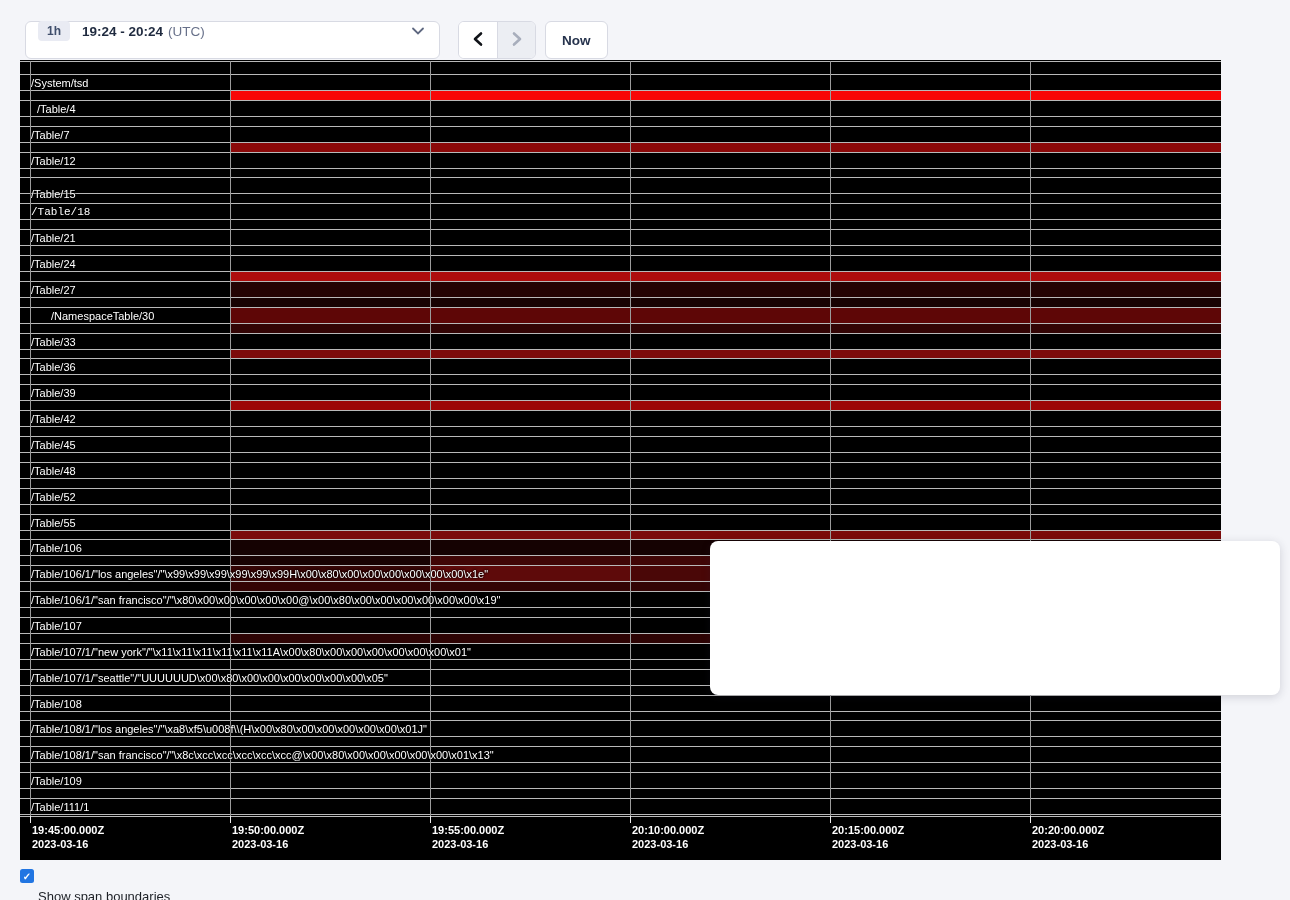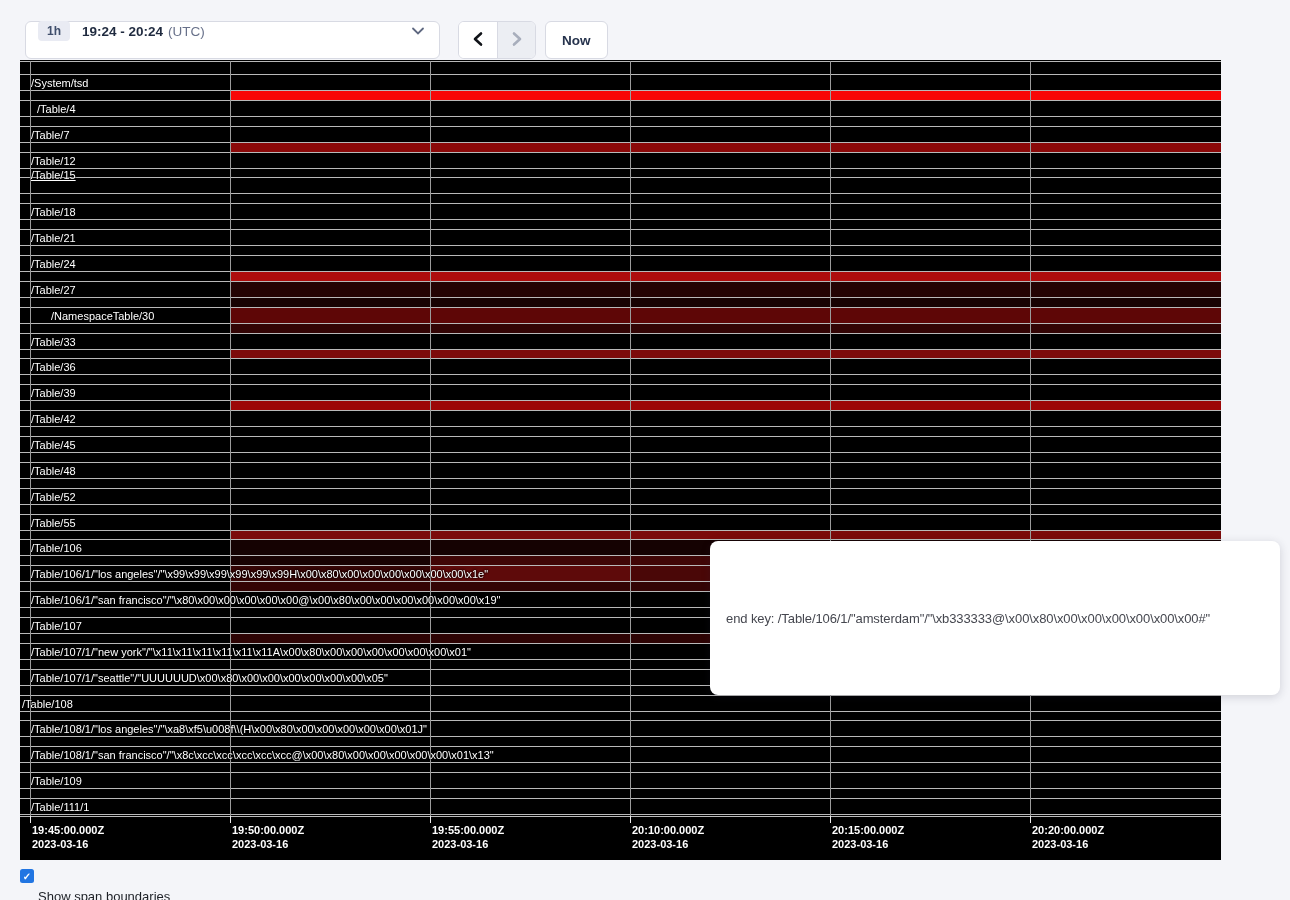--- a/index.html
+++ b/index.html
@@ -161,59 +161,58 @@
     <div class="hm-vline" style="left: 610px; top: 1px; height: 755px;"></div>
     <div class="hm-tick" style="left: 610px; top: 756px;"></div>
     <div class="hm-vline" style="left: 810px; top: 1px; height: 755px;"></div>
     <div class="hm-tick" style="left: 810px; top: 756px;"></div>
     <div class="hm-vline" style="left: 1010px; top: 1px; height: 755px;"></div>
     <div class="hm-tick" style="left: 1010px; top: 756px;"></div>
     <div class="hm-label" style="left: 11px; top: 16px;">/System/tsd</div>
     <div class="hm-label" style="left: 17px; top: 41.9px;">/Table/4</div>
     <div class="hm-label" style="left: 11px; top: 67.7px;">/Table/7</div>
     <div class="hm-label" style="left: 11px; top: 93.6px;">/Table/12</div>
-    <div class="hm-label" style="left: 11px; top: 108px; text-decoration: underline;">/Table/15</div>
-    <div class="hm-label" style="left: 11px; top: 145.3px;">/Table/18</div>
+    <div class="hm-label" style="left: 11px; top: 127px;">/Table/15</div>
+    <div class="hm-label" style="left: 11px; top: 145.3px; font-family: Liberation Mono, monospace;">/Table/18</div>
     <div class="hm-label" style="left: 11px; top: 171.1px;">/Table/21</div>
     <div class="hm-label" style="left: 11px; top: 197px;">/Table/24</div>
     <div class="hm-label" style="left: 11px; top: 222.9px;">/Table/27</div>
     <div class="hm-label" style="left: 11px; top: 248.7px; margin-left: 20px;">/NamespaceTable/30</div>
     <div class="hm-label" style="left: 11px; top: 274.6px;">/Table/33</div>
     <div class="hm-label" style="left: 11px; top: 300.4px;">/Table/36</div>
     <div class="hm-label" style="left: 11px; top: 326.3px;">/Table/39</div>
     <div class="hm-label" style="left: 11px; top: 352.1px;">/Table/42</div>
     <div class="hm-label" style="left: 11px; top: 378px;">/Table/45</div>
     <div class="hm-label" style="left: 11px; top: 403.9px;">/Table/48</div>
     <div class="hm-label" style="left: 11px; top: 429.7px;">/Table/52</div>
     <div class="hm-label" style="left: 11px; top: 455.6px;">/Table/55</div>
     <div class="hm-label" style="left: 11px; top: 481.4px;">/Table/106</div>
     <div class="hm-label" style="left: 11px; top: 507.3px;">/Table/106/1/"los angeles"/"\x99\x99\x99\x99\x99\x99H\x00\x80\x00\x00\x00\x00\x00\x00\x1e"</div>
     <div class="hm-label" style="left: 11px; top: 533.1px;">/Table/106/1/"san francisco"/"\x80\x00\x00\x00\x00\x00@\x00\x80\x00\x00\x00\x00\x00\x00\x19"</div>
     <div class="hm-label" style="left: 11px; top: 559px;">/Table/107</div>
     <div class="hm-label" style="left: 11px; top: 584.9px;">/Table/107/1/"new york"/"\x11\x11\x11\x11\x11\x11A\x00\x80\x00\x00\x00\x00\x00\x00\x01"</div>
     <div class="hm-label" style="left: 11px; top: 610.7px;">/Table/107/1/"seattle"/"UUUUUUD\x00\x80\x00\x00\x00\x00\x00\x00\x05"</div>
-    <div class="hm-label" style="left: 2px; top: 636.6px;">/Table/108</div>
+    <div class="hm-label" style="left: 11px; top: 636.6px;">/Table/108</div>
     <div class="hm-label" style="left: 11px; top: 662.4px;">/Table/108/1/"los angeles"/"\xa8\xf5\u008f\\(H\x00\x80\x00\x00\x00\x00\x00\x01J"</div>
     <div class="hm-label" style="left: 11px; top: 688.3px;">/Table/108/1/"san francisco"/"\x8c\xcc\xcc\xcc\xcc\xcc@\x00\x80\x00\x00\x00\x00\x00\x01\x13"</div>
     <div class="hm-label" style="left: 11px; top: 714.1px;">/Table/109</div>
     <div class="hm-label" style="left: 11px; top: 740px;">/Table/111/1</div>
     <div class="ax-label" style="left: 12px; top: 764px;">19:45:00.000Z</div>
     <div class="ax-label" style="left: 12px; top: 778px;">2023-03-16</div>
     <div class="ax-label" style="left: 212px; top: 764px;">19:50:00.000Z</div>
     <div class="ax-label" style="left: 212px; top: 778px;">2023-03-16</div>
     <div class="ax-label" style="left: 412px; top: 764px;">19:55:00.000Z</div>
     <div class="ax-label" style="left: 412px; top: 778px;">2023-03-16</div>
     <div class="ax-label" style="left: 612px; top: 764px;">20:10:00.000Z</div>
     <div class="ax-label" style="left: 612px; top: 778px;">2023-03-16</div>
     <div class="ax-label" style="left: 812px; top: 764px;">20:15:00.000Z</div>
     <div class="ax-label" style="left: 812px; top: 778px;">2023-03-16</div>
     <div class="ax-label" style="left: 1012px; top: 764px;">20:20:00.000Z</div>
     <div class="ax-label" style="left: 1012px; top: 778px;">2023-03-16</div>
   </div>
 
 <div id="tooltip">
-    <div class="tip-line">end key: /Table/106/1/"amsterdam"/"\xb333333@\x00\x80\x00\x00\x00\x00\x00\x00#"</div>
   </div>
 
 <div id="footer">
   <span class="cb">✓</span>
   <span class="cb-label">Show span boundaries</span>
 </div>
 
 </body></html>

